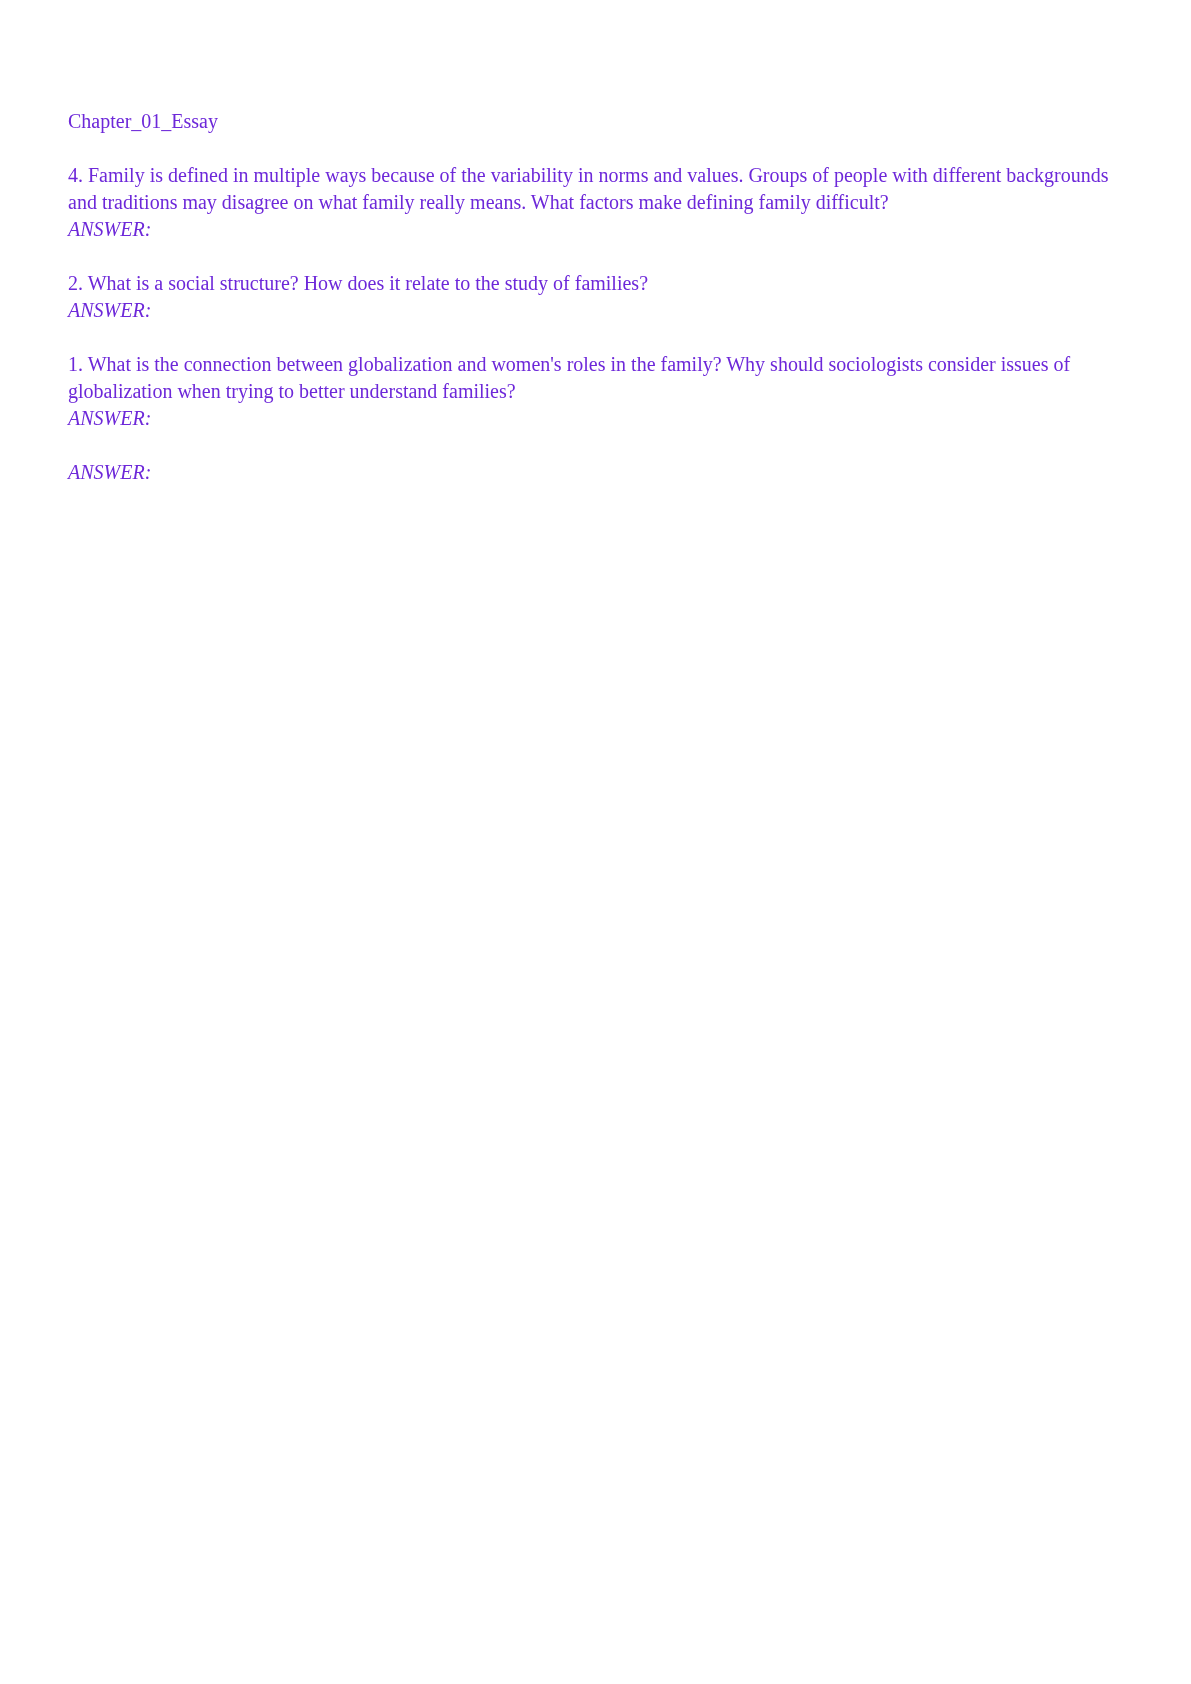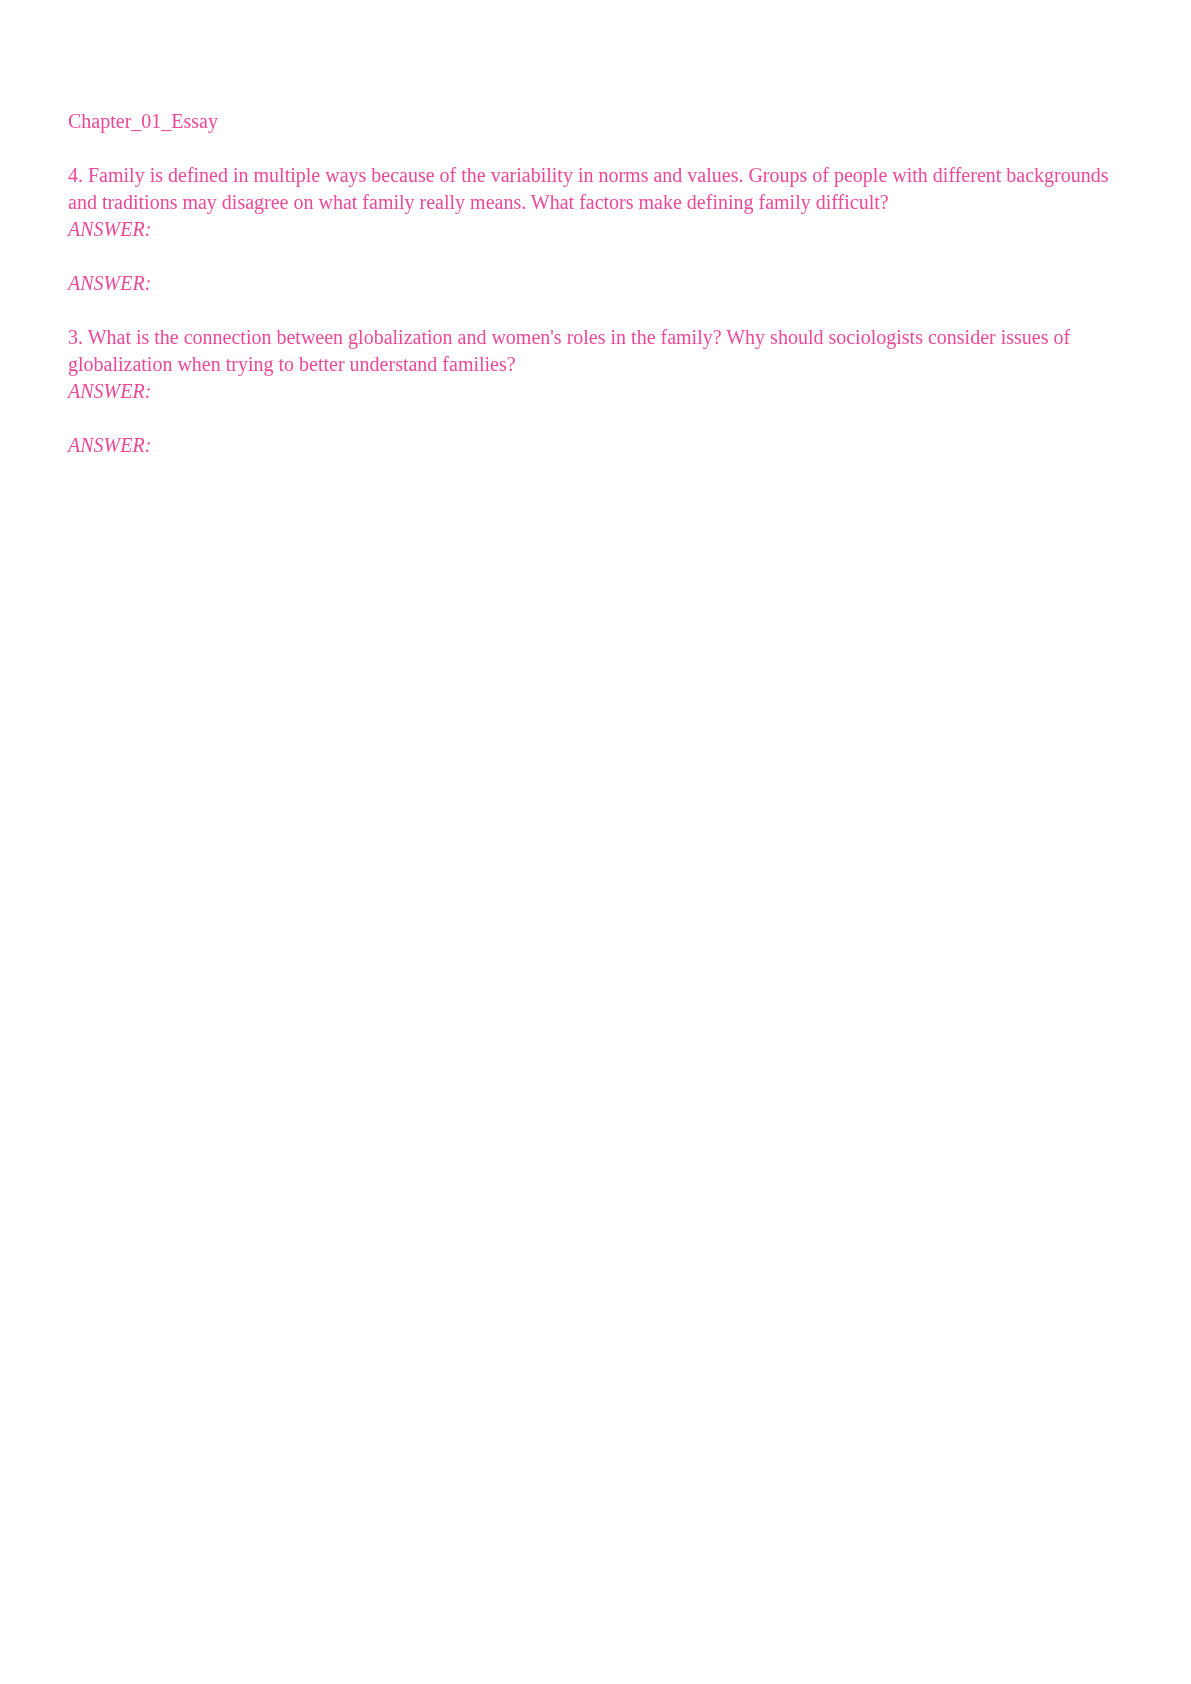--- a/index.html
+++ b/index.html
@@ -7,21 +7,21 @@
     position: relative;
     width: 1191px;
     min-height: 1684px;
     margin: 0 auto;
     background: #ffffff;
     box-sizing: border-box;
     padding: 78px 66px 60px 68px;
     font-family: "Liberation Serif", "DejaVu Serif", serif;
     font-size: 20px;
     line-height: 27px;
-    color: #ec4899;
+    color: #6d28d9;
   }
   .title {
     color: #ff0000;
     font-weight: bold;
     font-size: 35px;
     line-height: 48px;
     text-align: center;
     margin: 0 0 30px 0;
   }
   .title-line { display: block; }
@@ -71,37 +71,38 @@
               <p class="answer-line"></p>
 
               <p class="answer-line"></p>
 
               <p class="answer-line"></p>
             </div>
         </div>
       </section>
 
       <section class="qa-block">
+        <p class="question-text">2. What is a social structure? How does it relate to the study of families?</p>
         <div class="answer-row">
           <span class="answer-label">ANSWER:</span>
           <div class="answer-body">
 
               <p class="answer-line"></p>
 
               <p class="answer-line"></p>
 
               <p class="answer-line"></p>
 
               <p class="answer-line"></p>
             </div>
         </div>
       </section>
 
       <section class="qa-block">
-        <p class="question-text">3. What is the connection between globalization and women's roles in the family? Why should sociologists consider issues of globalization when trying to better understand families?</p>
+        <p class="question-text">1. What is the connection between globalization and women's roles in the family? Why should sociologists consider issues of globalization when trying to better understand families?</p>
         <div class="answer-row">
           <span class="answer-label">ANSWER:</span>
           <div class="answer-body">
 
               <p class="answer-line"></p>
 
               <p class="answer-line"></p>
 
               <p class="answer-line"></p>
 

